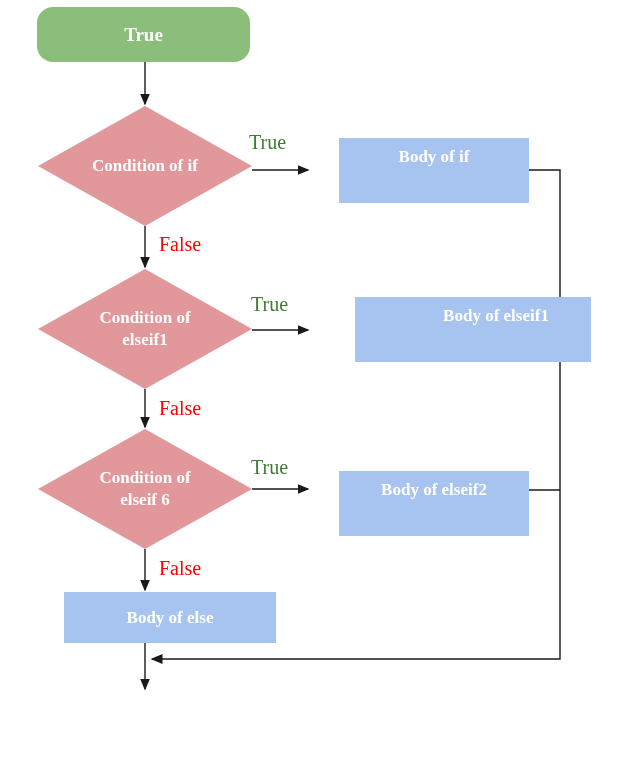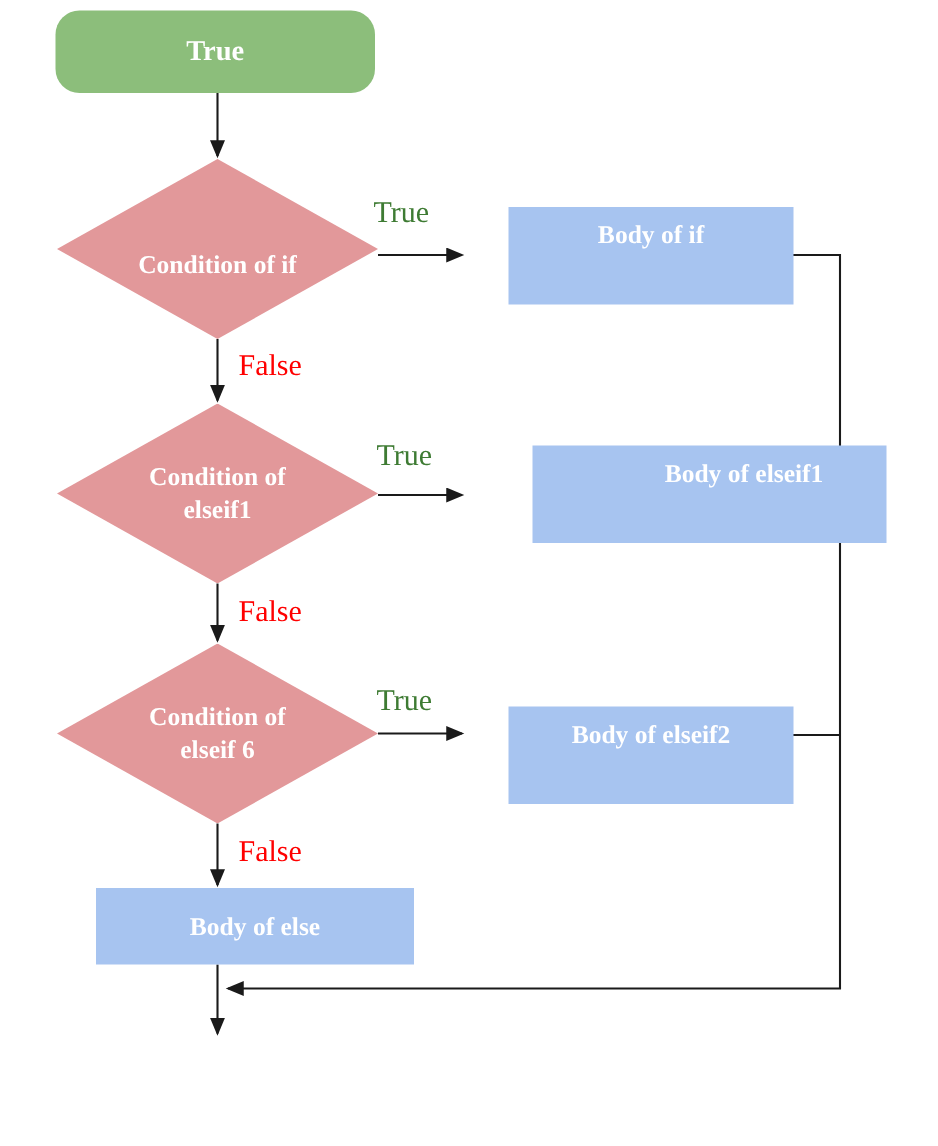--- a/index.html
+++ b/index.html
@@ -41,21 +41,21 @@
     font-size: 17px;
     width: 214px; height: 120px;
   }
   .node-cond-if      { left: 38px; top: 106px; }
   .node-cond-elseif1 { left: 38px; top: 269px; }
   .node-cond-elseif2 { left: 38px; top: 429px; }
   .decision .lines {
     display: flex;
     flex-direction: column;
     align-items: center;
-    justify-content: flex-end;
+    justify-content: center;
     height: 44px;
     line-height: 22px;
     width: 180px;
   }
 
   .process {
     background: var(--process-fill, #a7c4f0);
     font-size: 17px;
     margin-left: 27px;
   }

